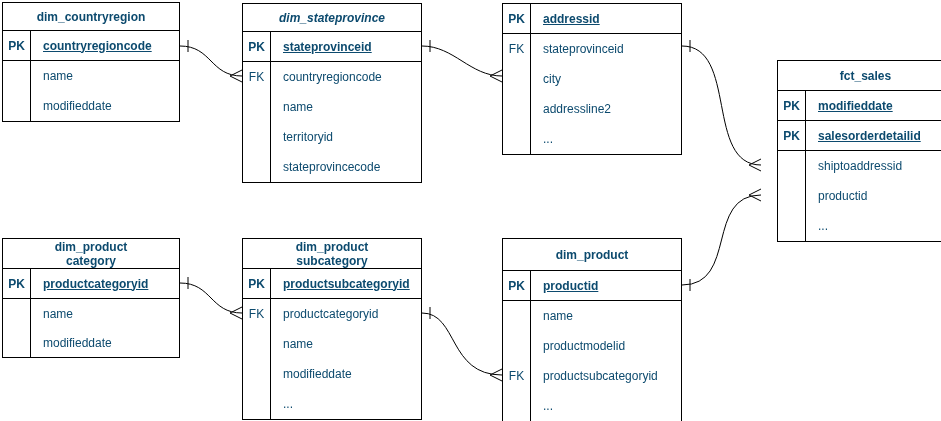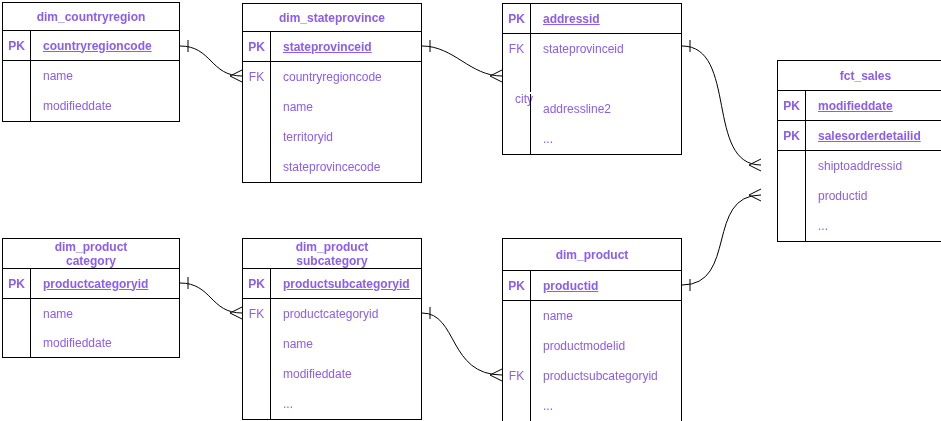--- a/index.html
+++ b/index.html
@@ -1,18 +1,18 @@
 <!DOCTYPE html>
 <html><head>
 <meta charset="utf-8">
 <style>
   html,body{margin:0;padding:0;}
   body{width:941px;height:421px;background:#ffffff;overflow:hidden;}
   .canvas{position:relative;width:941px;height:369px;background:#ffffff;
-          font-family:"Liberation Sans", sans-serif;color:#8b5cf6;}
+          font-family:"Liberation Sans", sans-serif;color:#0c4a6e;}
   .edges{position:absolute;left:0;top:0;width:941px;height:421px;pointer-events:none;}
   .edges path, .edges line{stroke:#000000;stroke-width:1;fill:none;}
   .tbl{position:absolute;background:#ffffff;border:1px solid #000;box-sizing:border-box;
        font-size:12px;line-height:14px;}
   .tbl-title{display:flex;align-items:center;justify-content:center;text-align:center;
        font-weight:bold;border-bottom:1px solid #000;white-space:pre-line;box-sizing:border-box;}
   .row{display:flex;align-items:stretch;box-sizing:border-box;}
   .row .tag{flex:0 0 28px;width:28px;border-right:1px solid #000;display:flex;
        align-items:center;justify-content:center;box-sizing:border-box;}
   .row .field{flex:1;display:flex;align-items:center;padding-left:12px;box-sizing:border-box;}
@@ -68,21 +68,21 @@
       <span class="tag"></span>
       <span class="field">name</span>
     </div>
     <div class="row" style="height:30px;">
       <span class="tag"></span>
       <span class="field">modifieddate</span>
     </div>
   </div>
 
   <div class="tbl" style="left:242px;top:3px;width:180px;">
-    <div class="tbl-title" style="height:28px;">dim_stateprovince</div>
+    <div class="tbl-title" style="height:28px;font-style:italic;">dim_stateprovince</div>
     <div class="row key" style="height:30px;">
       <span class="tag">PK</span>
       <span class="field">stateprovinceid</span>
     </div>
     <div class="row" style="height:30px;">
       <span class="tag">FK</span>
       <span class="field">countryregioncode</span>
     </div>
     <div class="row" style="height:30px;">
       <span class="tag"></span>
@@ -100,21 +100,21 @@
 
   <div class="tbl" style="left:502px;top:3px;width:180px;">
     <div class="row key" style="height:30px;">
       <span class="tag">PK</span>
       <span class="field">addressid</span>
     </div>
     <div class="row" style="height:30px;">
       <span class="tag">FK</span>
       <span class="field">stateprovinceid</span>
     </div>
-    <div class="row" style="height:30px;flex-direction:column;">
+    <div class="row" style="height:30px;">
       <span class="tag"></span>
       <span class="field">city</span>
     </div>
     <div class="row" style="height:30px;justify-content:center;">
       <span class="tag"></span>
       <span class="field">addressline2</span>
     </div>
     <div class="row" style="height:30px;">
       <span class="tag"></span>
       <span class="field">...</span>

